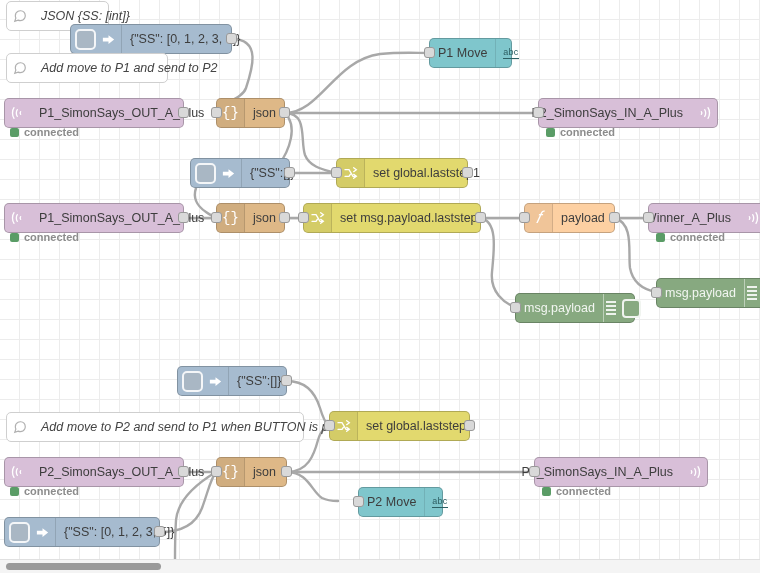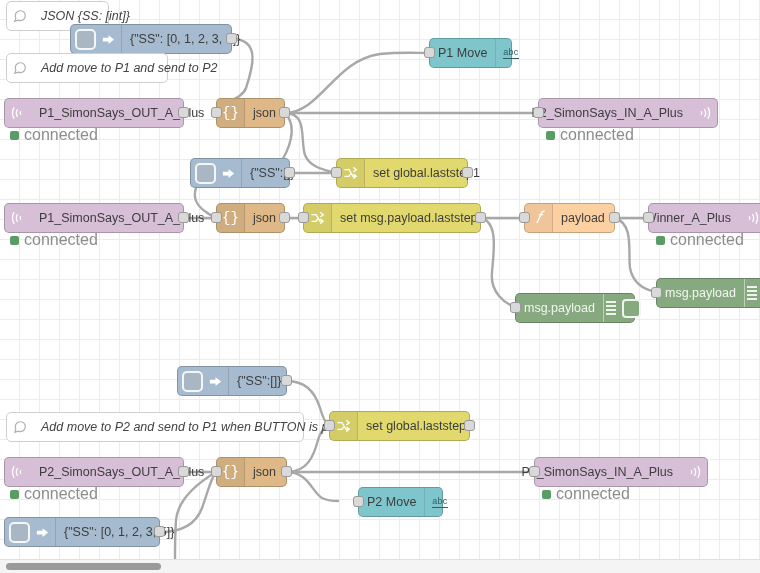--- a/index.html
+++ b/index.html
@@ -164,25 +164,26 @@
   .n-comment .cicon {
     width: 26px; height:100%;
     display:flex;align-items:center;justify-content:center;
     flex:0 0 auto; color:#b0b0b0;
   }
   .n-comment .cicon svg { width:14px; height:14px; }
 
   
   .status {
     position: absolute;
-    font-size: 16px;
+    font-size: 11px;
     color: #8c8c8c;
     display: flex;
     align-items: center;
     white-space: nowrap;
+    font-weight: bold;
   }
   .status .dot {
     width: 9px; height: 9px; border-radius: 2px;
     background: #5a9c66; margin-right: 5px; display:inline-block;
   }
 
   
   .hscroll-track {
     position:absolute; left:0; bottom:0; height:14px; width:760px;
     background:#f4f4f4; border-top:1px solid #e0e0e0;

